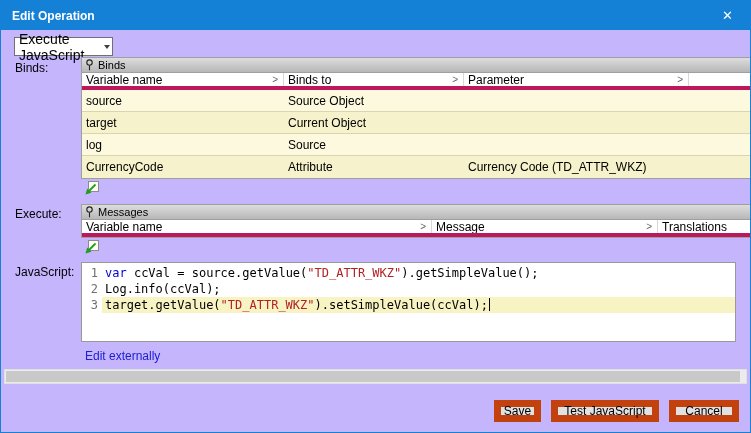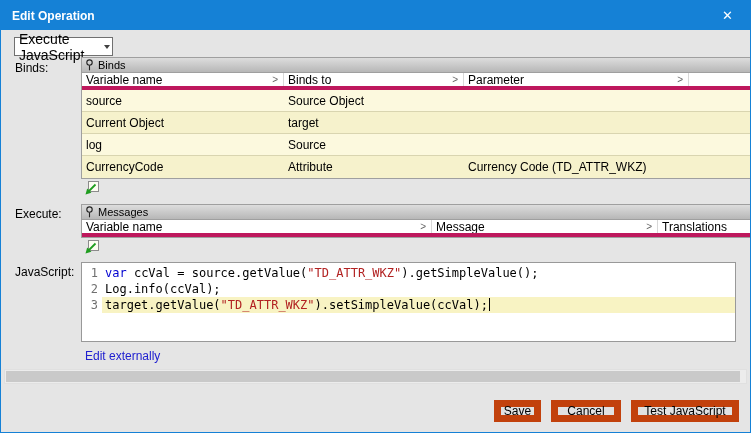--- a/index.html
+++ b/index.html
@@ -4,21 +4,21 @@
 <style>
   * { box-sizing: border-box; }
   html,body { margin:0; padding:0; }
   body {
     width:751px; height:433px; overflow:hidden;
     font-family:"Liberation Sans", sans-serif; font-size:12px; color:#000;
     background:#fff;
   }
   .dialog {
     position:relative; width:751px; height:433px;
-    background:#e5e5e5; border:1px solid #1581d6; overflow:hidden;
+    background:#c4b5fd; border:1px solid #1581d6; overflow:hidden;
   }
   
   .titlebar {
     position:absolute; top:0; left:0; right:0; height:29px;
     background:#1581d6; color:#fff; display:flex; align-items:center;
     padding-left:11px; font-weight:bold; font-size:12px;
   }
   .close {
     position:absolute; top:0; right:0; width:45px; height:29px;
     display:flex; align-items:center; justify-content:center;
@@ -135,22 +135,22 @@
           <span class="th-sort">&gt;</span>
         </div>
       </div>
     <div class="tbody" id="binds-tbody">
         <div class="tr">
           <div class="td">source</div>
           <div class="td">Source Object</div>
           <div class="td"></div>
         </div>
         <div class="tr">
+          <div class="td">target</div>
           <div class="td">Current Object</div>
-          <div class="td">target</div>
           <div class="td"></div>
         </div>
         <div class="tr">
           <div class="td">log</div>
           <div class="td">Source</div>
           <div class="td"></div>
         </div>
         <div class="tr">
           <div class="td">CurrencyCode</div>
           <div class="td">Attribute</div>
@@ -222,17 +222,17 @@
   </div>
 
   <div class="link">Edit externally</div>
 
   <div class="hscroll">
     <div class="thumb"></div>
   </div>
 
   <div class="footer">
     <button class="btn" id="btn-save">Save</button>
+    <button class="btn" id="btn-test">Test JavaScript</button>
     <button class="btn" id="btn-cancel">Cancel</button>
-    <button class="btn" id="btn-test">Test JavaScript</button>
   </div>
 
 </div>
 
 </body></html>

